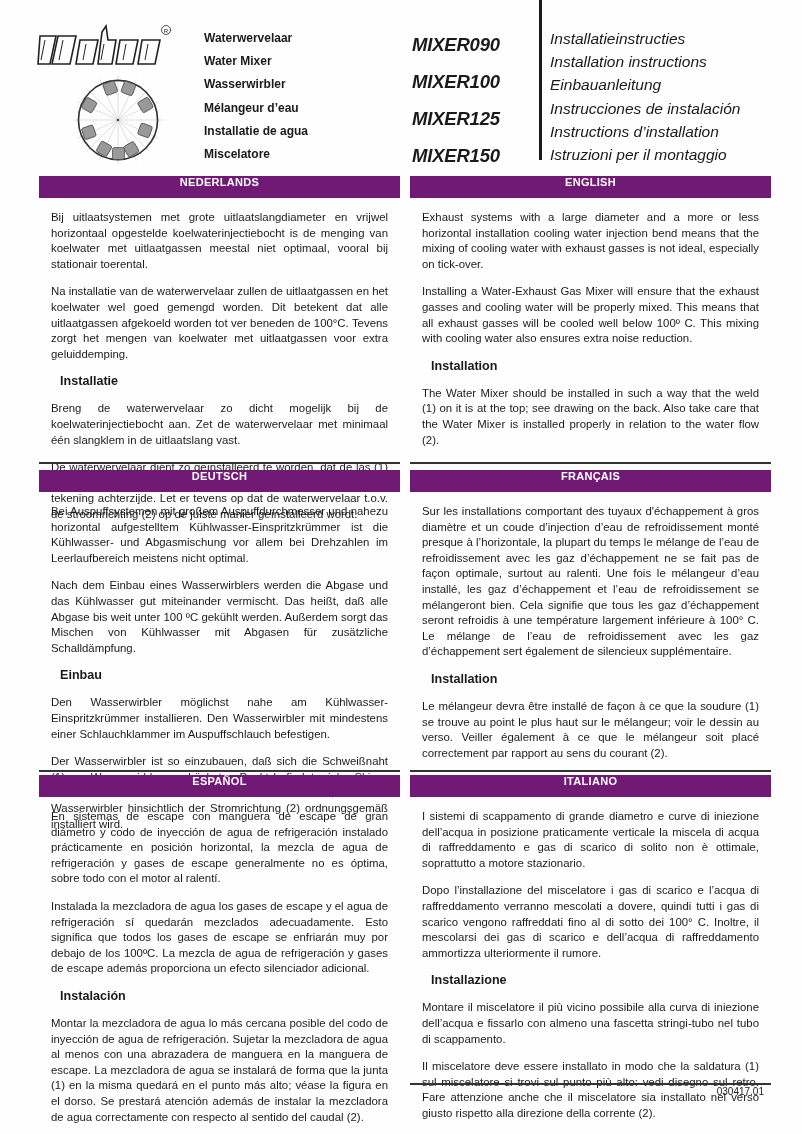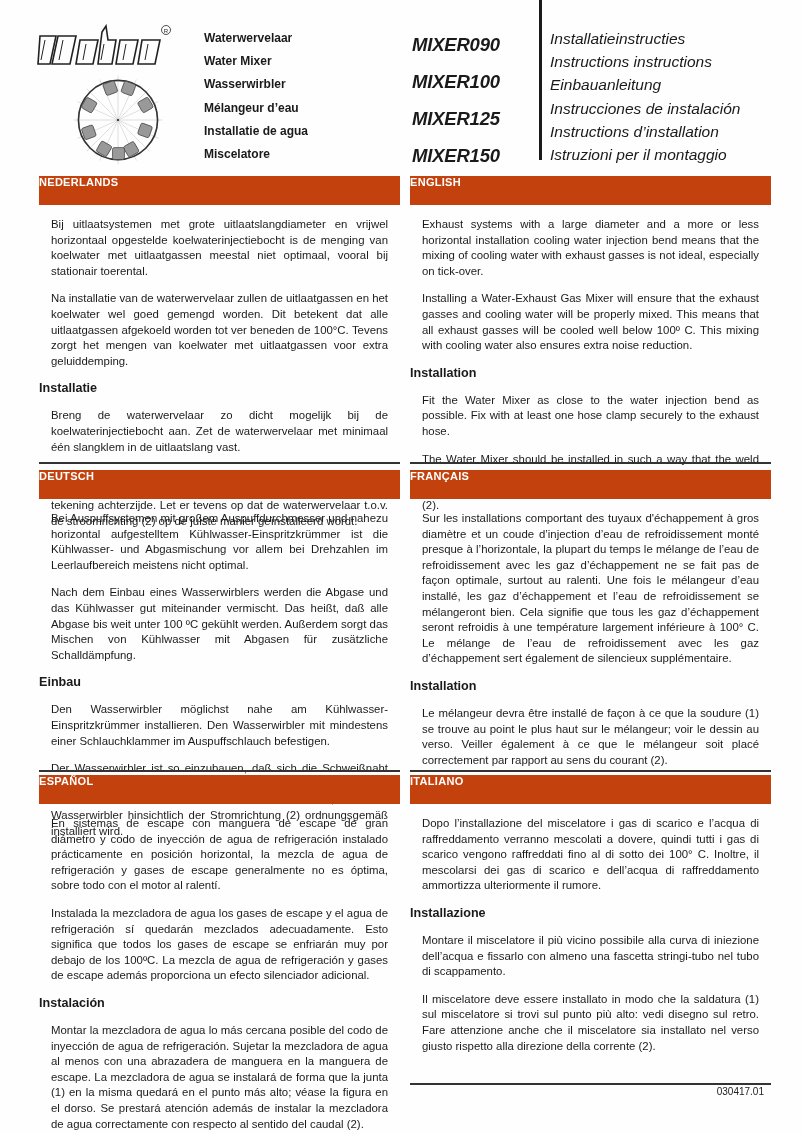--- a/index.html
+++ b/index.html
@@ -13,25 +13,25 @@
   .titles { left: 204px; top: 27px; }
   .titles div { font-weight: bold; font-size: 12px; line-height: 23.2px; color: #1a1a1a; }
   .models { left: 412px; top: 26px; }
   .models div { font-weight: bold; font-style: italic; font-size: 18.5px; line-height: 37px; color: #1a1a1a; letter-spacing: -0.2px; }
   .vdivider { left: 539px; top: 0; width: 3px; height: 160px; background: #1a1a1a; }
   .instr { left: 550px; top: 27px; }
   .instr div { font-style: italic; font-size: 15.5px; line-height: 23.2px; color: #1a1a1a; }
 
   
   .section { position: absolute; width: 361px; }
-  .bar { background: #c2410c; color: #fff; font-weight: bold; font-size: 11px;
-         text-align: left; height: 29px; line-height: 13px; letter-spacing: 0.3px; }
+  .bar { background: #701a75; color: #fff; font-weight: bold; font-size: 11px;
+         text-align: center; height: 22px; line-height: 13px; letter-spacing: 0.3px; }
   .body { font-size: 11.4px; line-height: 15.6px; margin-top: 8px; text-align: justify; color: #1a1a1a; }
   .body p { margin: 12px; }
-  .sub { font-weight: bold; font-size: 12.6px; margin-top: 12px; line-height: 15px; }
+  .sub { font-weight: bold; font-size: 12.6px; margin-top: 12px; line-height: 15px; margin-left: 21px; }
   .rule { position: absolute; height: 2px; background: #333; width: 361px; }
 
   #sec-nl { left: 39px; top: 176px; }
   #sec-en { left: 410px; top: 176px; }
   #sec-de { left: 39px; top: 470px; }
   #sec-fr { left: 410px; top: 470px; }
   #sec-es { left: 39px; top: 775px; }
   #sec-it { left: 410px; top: 775px; }
 
   .doc-code { right: 38px; top: 1086px; font-size: 10px; color: #222; margin-left: 35px; }
@@ -99,21 +99,21 @@
   <div>MIXER090</div>
   <div>MIXER100</div>
   <div>MIXER125</div>
   <div>MIXER150</div>
 </div>
 
 <div class="abs vdivider"></div>
 
 <div class="abs instr">
   <div>Installatieinstructies</div>
-  <div>Instructions instructions</div>
+  <div>Installation instructions</div>
   <div>Einbauanleitung</div>
   <div>Instrucciones de instalación</div>
   <div>Instructions d’installation</div>
   <div>Istruzioni per il montaggio</div>
 </div>
 
 <div class="section" id="sec-nl">
   <div class="bar">NEDERLANDS</div>
   <div class="body">
     <p>Bij uitlaatsystemen met grote uitlaatslangdiameter en vrijwel horizontaal opgestelde koelwaterinjectiebocht is de menging van koelwater met uitlaatgassen meestal niet optimaal, vooral bij stationair toerental.</p>
@@ -123,21 +123,20 @@
     <p>De waterwervelaar dient zo geïnstalleerd te worden, dat de las (1) op de waterwervelaar zich op het hoogste punt bevindt; zie tekening achterzijde. Let er tevens op dat de waterwervelaar t.o.v. de stroomrichting (2) op de juiste manier geïnstalleerd wordt.</p>
   </div>
 </div>
 
 <div class="section" id="sec-en">
   <div class="bar">ENGLISH</div>
   <div class="body">
     <p>Exhaust systems with a large diameter and a more or less horizontal installation cooling water injection bend means that the mixing of cooling water with exhaust gasses is not ideal, especially on tick-over.</p>
     <p>Installing a Water-Exhaust Gas Mixer will ensure that the exhaust gasses and cooling water will be properly mixed. This means that all exhaust gasses will be cooled well below 100º C. This mixing with cooling water also ensures extra noise reduction.</p>
     <div class="sub">Installation</div>
-    <p>Fit the Water Mixer as close to the water injection bend as possible. Fix with at least one hose clamp securely to the exhaust hose.</p>
     <p>The Water Mixer should be installed in such a way that the weld (1) on it is at the top; see drawing on the back. Also take care that the Water Mixer is installed properly in relation to the water flow (2).</p>
   </div>
 </div>
 
 <div class="section" id="sec-de">
   <div class="bar">DEUTSCH</div>
   <div class="body">
     <p>Bei Auspuffsystemen mit großem Auspuffdurchmesser und nahezu horizontal aufgestelltem Kühlwasser-Einspritzkrümmer ist die Kühlwasser- und Abgasmischung vor allem bei Drehzahlen im Leerlaufbereich meistens nicht optimal.</p>
     <p>Nach dem Einbau eines Wasserwirblers werden die Abgase und das Kühlwasser gut miteinander vermischt. Das heißt, daß alle Abgase bis weit unter 100 ºC gekühlt werden. Außerdem sorgt das Mischen von Kühlwasser mit Abgasen für zusätzliche Schalldämpfung.</p>
     <div class="sub">Einbau</div>
@@ -161,20 +160,21 @@
     <p>En sistemas de escape con manguera de escape de gran diámetro y codo de inyección de agua de refrigeración instalado prácticamente en posición horizontal, la mezcla de agua de refrigeración y gases de escape generalmente no es óptima, sobre todo con el motor al ralentí.</p>
     <p>Instalada la mezcladora de agua los gases de escape y el agua de refrigeración sí quedarán mezclados adecuadamente. Esto significa que todos los gases de escape se enfriarán muy por debajo de los 100ºC. La mezcla de agua de refrigeración y gases de escape además proporciona un efecto silenciador adicional.</p>
     <div class="sub">Instalación</div>
     <p>Montar la mezcladora de agua lo más cercana posible del codo de inyección de agua de refrigeración. Sujetar la mezcladora de agua al menos con una abrazadera de manguera en la manguera de escape. La mezcladora de agua se instalará de forma que la junta (1) en la misma quedará en el punto más alto; véase la figura en el dorso. Se prestará atención además de instalar la mezcladora de agua correctamente con respecto al sentido del caudal (2).</p>
   </div>
 </div>
 
 <div class="section" id="sec-it">
   <div class="bar">ITALIANO</div>
   <div class="body">
+    <p>I sistemi di scappamento di grande diametro e curve di iniezione dell’acqua in posizione praticamente verticale la miscela di acqua di raffreddamento e gas di scarico di solito non è ottimale, soprattutto a motore stazionario.</p>
     <p>Dopo l’installazione del miscelatore i gas di scarico e l’acqua di raffreddamento verranno mescolati a dovere, quindi tutti i gas di scarico vengono raffreddati fino al di sotto dei 100° C. Inoltre, il mescolarsi dei gas di scarico e dell’acqua di raffreddamento ammortizza ulteriormente il rumore.</p>
     <div class="sub">Installazione</div>
     <p>Montare il miscelatore il più vicino possibile alla curva di iniezione dell’acqua e fissarlo con almeno una fascetta stringi-tubo nel tubo di scappamento.</p>
     <p>Il miscelatore deve essere installato in modo che la saldatura (1) sul miscelatore si trovi sul punto più alto: vedi disegno sul retro. Fare attenzione anche che il miscelatore sia installato nel verso giusto rispetto alla direzione della corrente (2).</p>
   </div>
 </div>
 
 <div class="rule" style="left:39px; top:462px;"></div>
 <div class="rule" style="left:410px; top:462px;"></div>
 <div class="rule" style="left:39px; top:770px;"></div>

